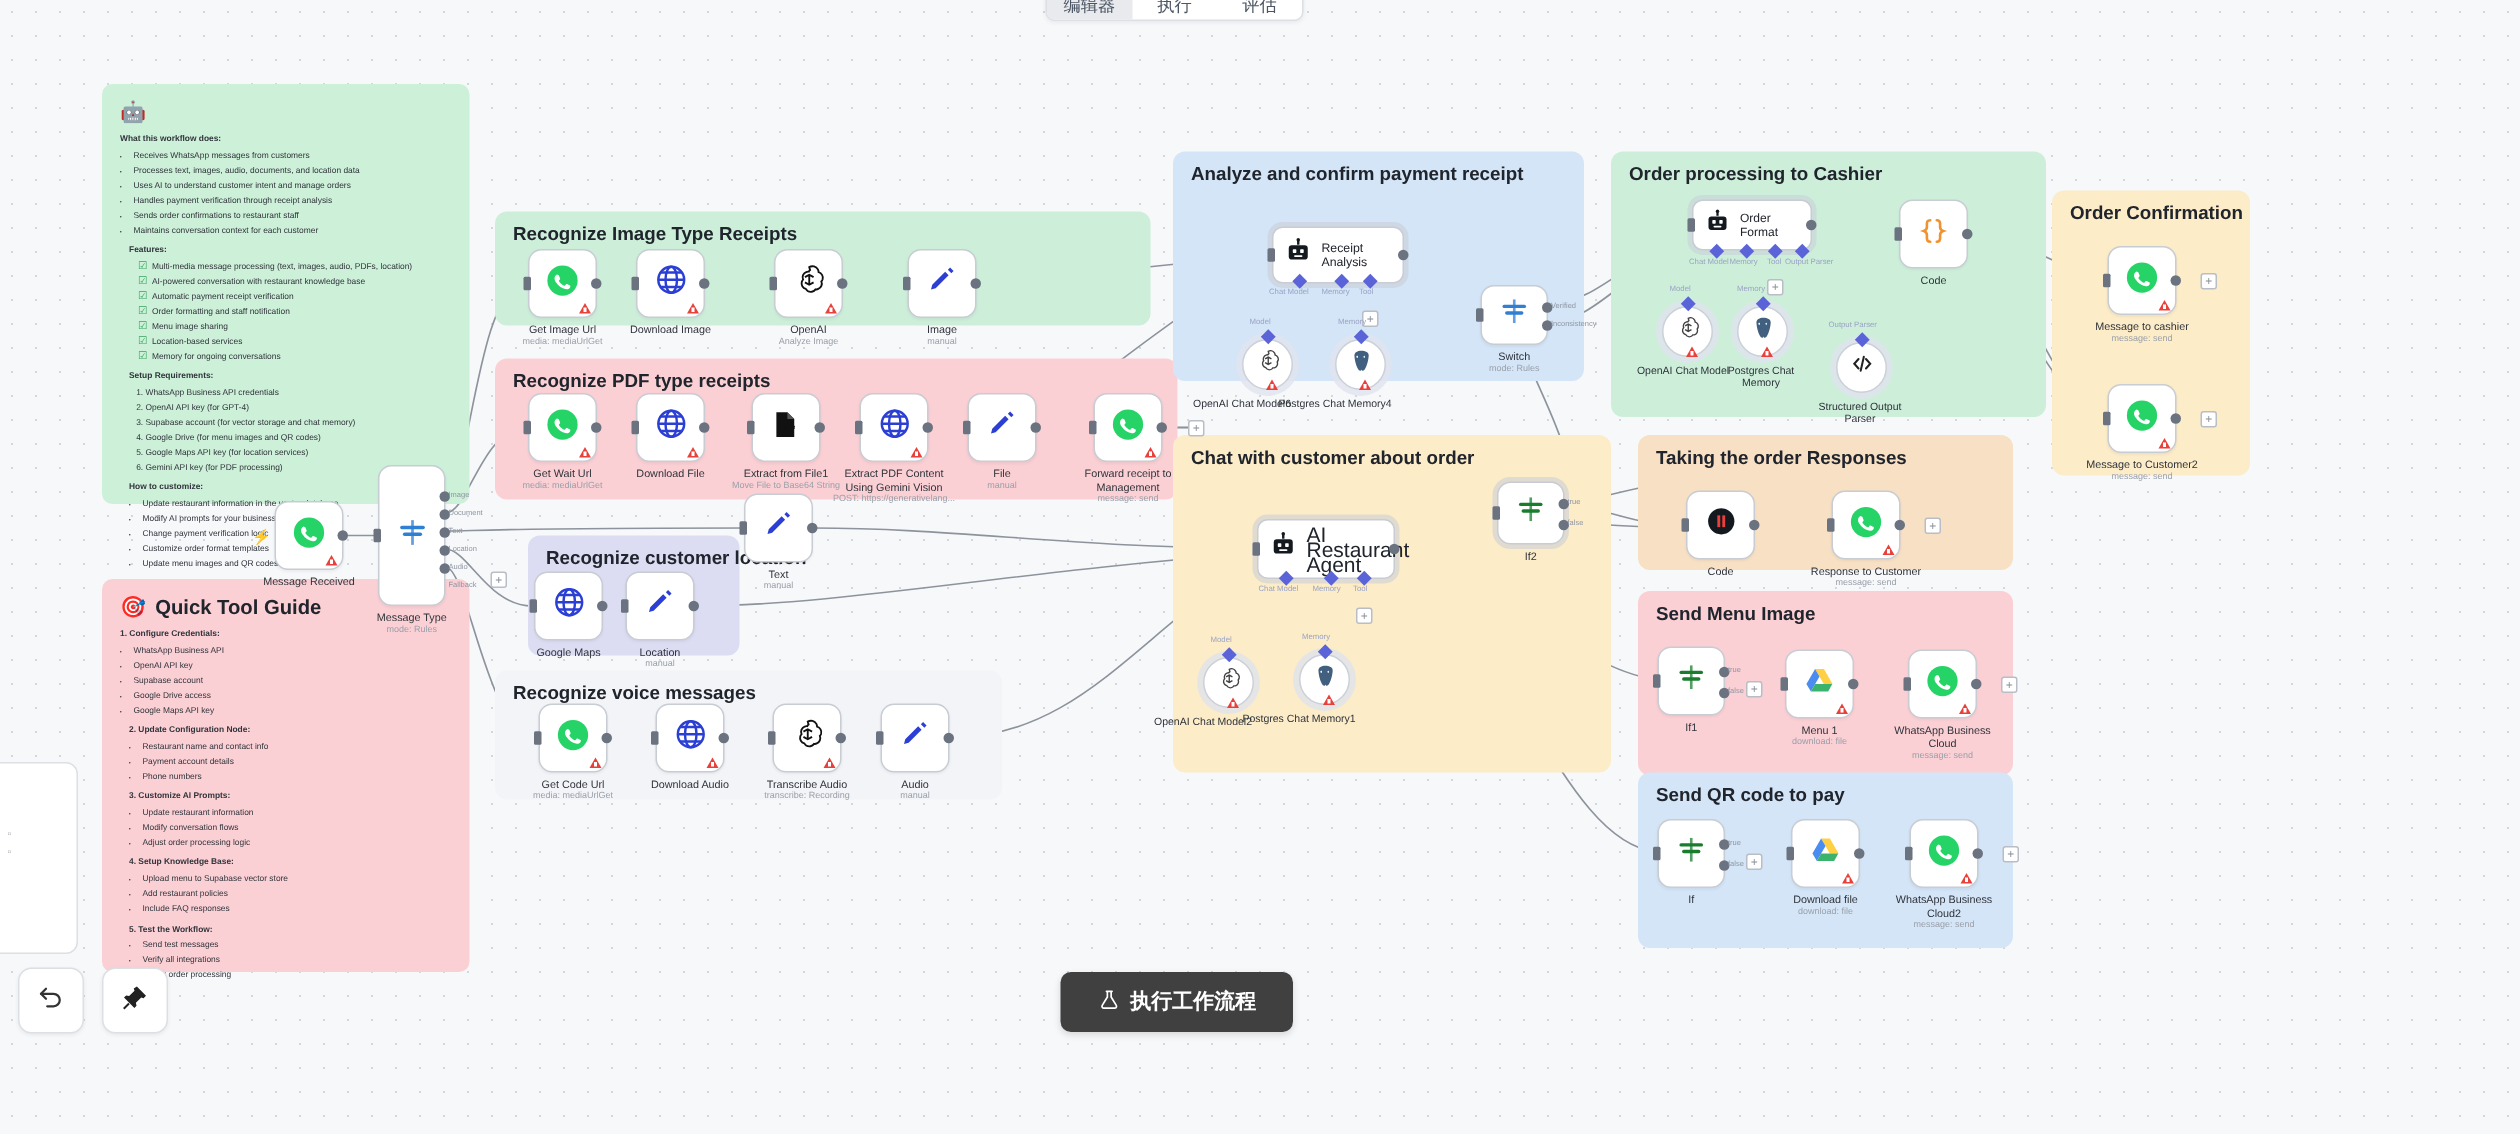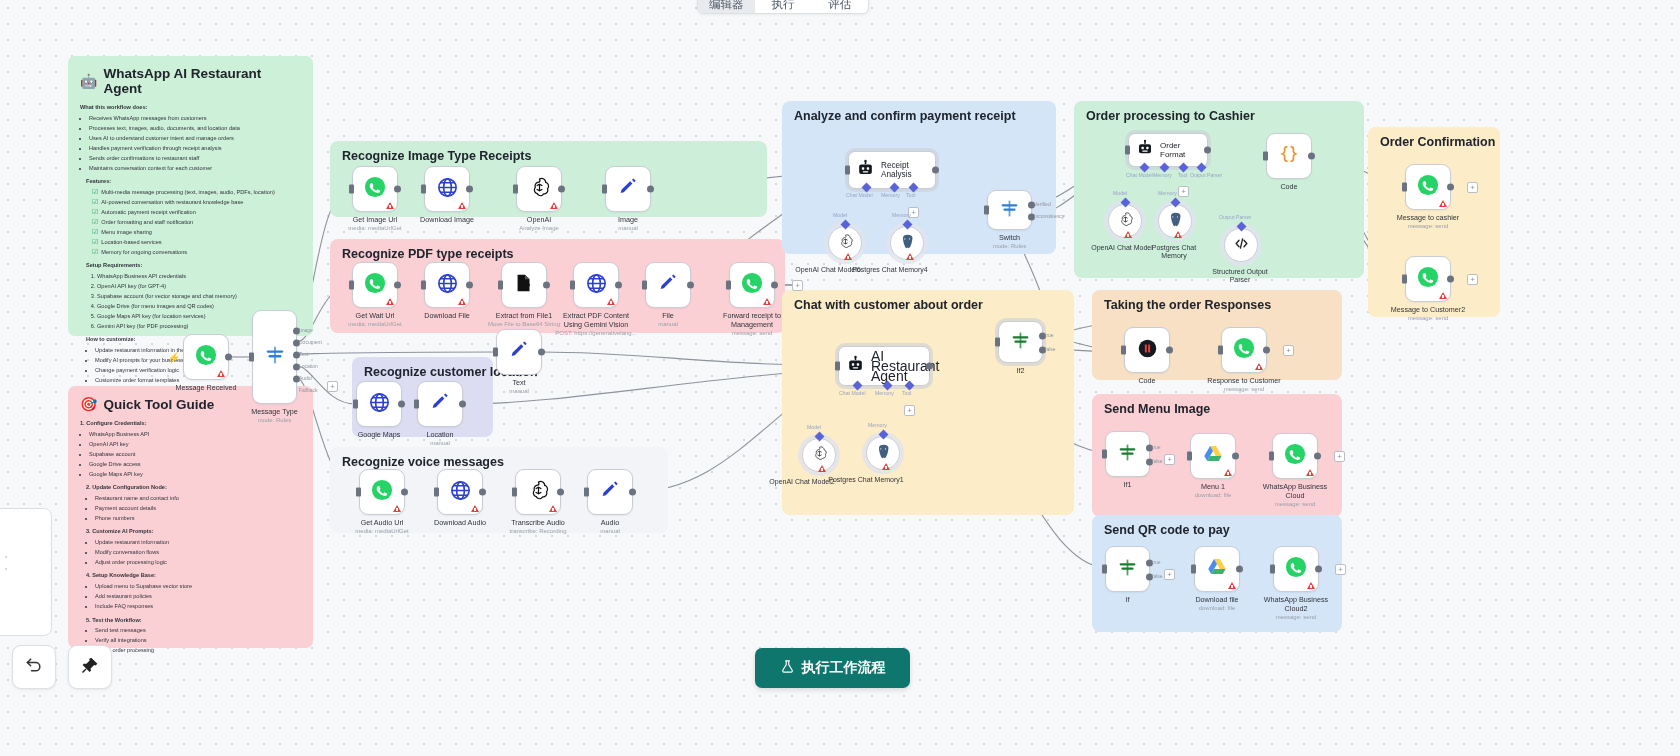--- a/index.html
+++ b/index.html
@@ -128,25 +128,24 @@
     border:1px solid #dcdfe4; border-radius:9px;
     display:flex; align-items:center; justify-content:center;
     box-shadow:0 1px 3px rgba(0,0,0,.07);
   }
   #btn-undo{ left:12px; top:645px; }
   #btn-pin{ left:68px; top:645px; }
 
   
   #exec-btn{
     position:absolute; left:707px; top:648px; width:155px; height:40px;
-    background:#0f766e; border-radius:7px; color:#fff;
+    background:#404040; border-radius:7px; color:#fff;
     display:flex; align-items:center; justify-content:center; gap:7px;
     font-size:14px; font-weight:700;
     box-shadow:0 2px 5px rgba(0,0,0,.13);
-    margin-left:48px;
   }
   svg.links{ position:absolute; left:0; top:0; width:1680px; height:756px; pointer-events:none; }
 </style>
 </head>
 <body>
 
 <div id="canvas"></div>
 
 <svg class="links" xmlns="http://www.w3.org/2000/svg">
   <g fill="none" stroke="#8d939c" stroke-width="1.1">
@@ -245,21 +244,20 @@
 
 <div id="topbar">
   <div class="tb-tab active">编辑器</div>
   <div class="tb-tab">执行</div>
   <div class="tb-tab">评估</div>
 </div>
 
 <div class="sticky" id="note-overview">
   <div class="s-title">
     <span class="emoji">🤖</span>
-    <span>WhatsApp AI Restaurant Agent</span>
   </div>
   <div class="s-body" id="overview-body">
       <div class="h">What this workflow does:</div>
       <ul>
         <li>Receives WhatsApp messages from customers</li>
         <li>Processes text, images, audio, documents, and location data</li>
         <li>Uses AI to understand customer intent and manage orders</li>
         <li>Handles payment verification through receipt analysis</li>
         <li>Sends order confirmations to restaurant staff</li>
         <li>Maintains conversation context for each customer</li>
@@ -600,21 +598,21 @@
   <div class="nbox">
       <span>
     <svg width="22" height="22" viewBox="0 0 24 24">
           <circle cx="12" cy="12" r="11" fill="#25D366"></circle>
           <path d="M8.2 7.6c-.3 0-.7.1-1 .5-.4.4-1 1-1 2.4s1 2.8 1.2 3c.1.2 2 3.1 4.9 4.2 2.4.9 2.9.7 3.4.7.5-.1 1.6-.7 1.8-1.3.2-.6.2-1.2.2-1.3-.1-.1-.3-.2-.6-.3-.3-.1-1.6-.8-1.9-.9-.3-.1-.4-.1-.6.1-.2.3-.7.9-.8 1-.2.2-.3.2-.6.1-.3-.1-1.2-.5-2.2-1.4-.8-.7-1.4-1.6-1.5-1.9-.2-.3 0-.4.1-.6l.4-.5c.1-.2.2-.3.3-.5 0-.2 0-.4-.1-.5-.1-.2-.6-1.5-.8-2-.2-.4-.4-.4-.6-.4z" fill="#fff"></path>
         </svg></span>
     <div class="warn"></div>
       <div class="port in"></div>
       <div class="port out"></div>
     </div>
-  <div class="nlabel">Get Audio Url</div>
+  <div class="nlabel">Get Code Url</div>
   <div class="nsub" style="top:59px">media: mediaUrlGet</div>
 </div>
 <div class="node" style="left:437px;top:469px">
   <div class="nbox">
       <span>
     <svg width="23" height="23" viewBox="0 0 24 24" fill="none" stroke="#2b3fd4" stroke-width="1.7">
           <circle cx="12" cy="12" r="9"></circle>
           <ellipse cx="12" cy="12" rx="4" ry="9"></ellipse>
           <path d="M3 12h18M4.5 7h15M4.5 17h15"></path>
         </svg></span>

